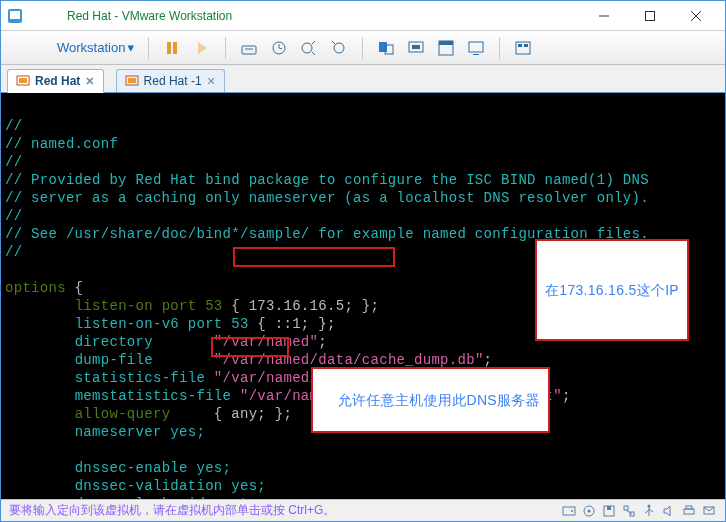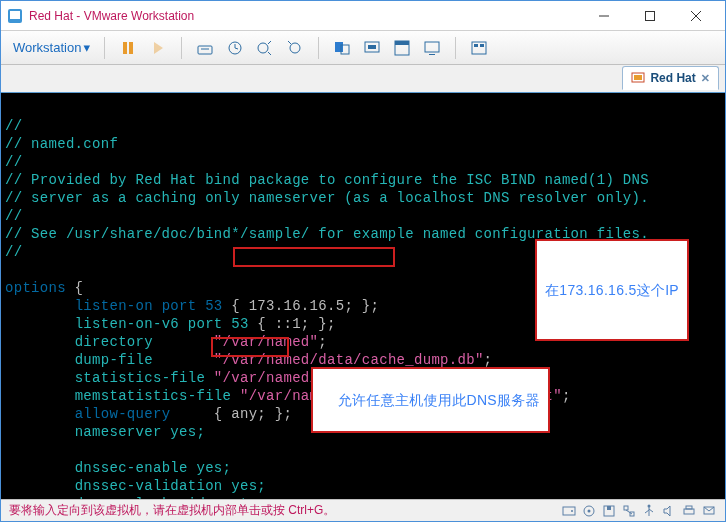--- a/index.html
+++ b/index.html
@@ -1,54 +1,54 @@
 <!DOCTYPE html>
 <html><head>
 <meta charset="utf-8">
 <style>
 * { margin: 0; padding: 0; box-sizing: border-box; }
 body { font-family: "Segoe UI", Tahoma, sans-serif; font-size: 12px; background: #fff; width: 726px; height: 522px; overflow: hidden; border: 1px solid #4a90d9; display: flex; flex-direction: column; }
 
 
 .titlebar { height: 30px; background: #fff; display: flex; align-items: center; padding: 0 6px; border-bottom: 1px solid #d0d0d0; }
 .titlebar .app-icon { width: 16px; height: 16px; margin-right: 6px; }
-.titlebar .title { flex: 1; font-size: 12px; color: #be185d; }
+.titlebar .title { flex: 1; font-size: 12px; color: #15803d; margin-left: 38px; }
 .titlebar .winbtns { display: flex; }
 .titlebar .winbtn { width: 46px; height: 28px; display: flex; align-items: center; justify-content: center; color: #333; }
 
 
 .toolbar { height: 34px; display: flex; align-items: center; padding: 0 8px; border-bottom: 1px solid #c0c0c0; gap: 4px; background: linear-gradient(#fdfdfd,#ececec); }
-.menu-item { display: flex; align-items: center; color: #1a6bbf; font-size: 13px; padding: 4px 4px; gap: 2px; }
+.menu-item { display: flex; align-items: center; color: #1a6bbf; font-size: 13px; padding: 4px 4px; gap: 2px; margin-left: 44px; }
 .sep { width: 1px; height: 22px; background: #c9c9c9; margin: 0 6px; }
 .tbtn { width: 26px; height: 26px; display: flex; align-items: center; justify-content: center; border-radius: 2px; color: #2d6ca2; }
 .tbtn.play { color: #e89b2d; }
 .tbtn.pause { color: #e89b2d; }
 .tbtn.disabled { opacity: .4; }
 
 
-.tabbar { height: 28px; display: flex; align-items: flex-end; padding: 0 6px; background: #f0f0f0; border-bottom: 1px solid #5c9bd1; gap: 12px; flex-direction: column; }
+.tabbar { height: 28px; display: flex; align-items: flex-end; padding: 0 6px; background: #f0f0f0; border-bottom: 1px solid #5c9bd1; gap: 12px; }
 .tab { display: flex; align-items: center; gap: 5px; padding: 4px 8px; font-size: 12px; border: 1px solid #9bb9d6; border-bottom: none; border-radius: 3px 3px 0 0; background: #e7f0f9; color: #1a4d7a; }
 .tab .tab-ico { width: 14px; height: 14px; }
 .tab.active { background: #fff; border-bottom: 1px solid #fff; position: relative; top: 1px; font-weight: bold; }
 .tab .close-x { color: #6a8cae; font-size: 11px; }
 
 
 .terminal { flex: 1; background: #000; font-family: "Courier New", monospace; font-size: 14px; line-height: 18px; color: #25b6b6; padding: 6px 4px 0 4px; white-space: pre; position: relative; overflow: hidden; letter-spacing: 0.3px; }
 .c-cmt { color: #25b6b6; }
-.c-kw  { color: #0369a1; }
+.c-kw  { color: #4d7c0f; }
 .c-str { color: #d75fa4; }
 .c-plain { color: #bbbbbb; }
 .c-white { color: #eeeeee; }
 .annot { position: absolute; border: 2px solid #cc1f1f; background: #fff; color: #3b82f6; font-family: "Microsoft YaHei","SimSun",sans-serif; font-size: 14px; padding: 4px 8px; line-height: 18px; }
 .redbox { position: absolute; border: 2px solid #cc1f1f; }
 .vi-status { position: absolute; left: 0; right: 0; bottom: 0; color: #eeeeee; padding: 0 4px 2px 4px; display: flex; }
 .vi-status .mid { flex: 1; }
 
 
-.statusbar { height: 22px; background: #f0f0f0; border-top: 1px solid #c0c0c0; display: flex; align-items: center; padding: 4px 8px; gap: 6px; color: #be185d; font-size: 12px; }
+.statusbar { height: 22px; background: #f0f0f0; border-top: 1px solid #c0c0c0; display: flex; align-items: center; padding: 4px 8px; gap: 6px; color: #8b5cf6; font-size: 12px; }
 .statusbar .right { margin-left: auto; display: flex; gap: 4px; }
 .sicon { width: 16px; height: 16px; display: flex; align-items: center; justify-content: center; color: #5b7fa6; }
 </style>
 </head>
 <body>
 
 <div class="titlebar">
   <span class="app-icon">
     <svg viewBox="0 0 16 16" width="16" height="16">
         <rect x="1" y="1" width="14" height="14" rx="2" fill="#3d95d6"></rect>

